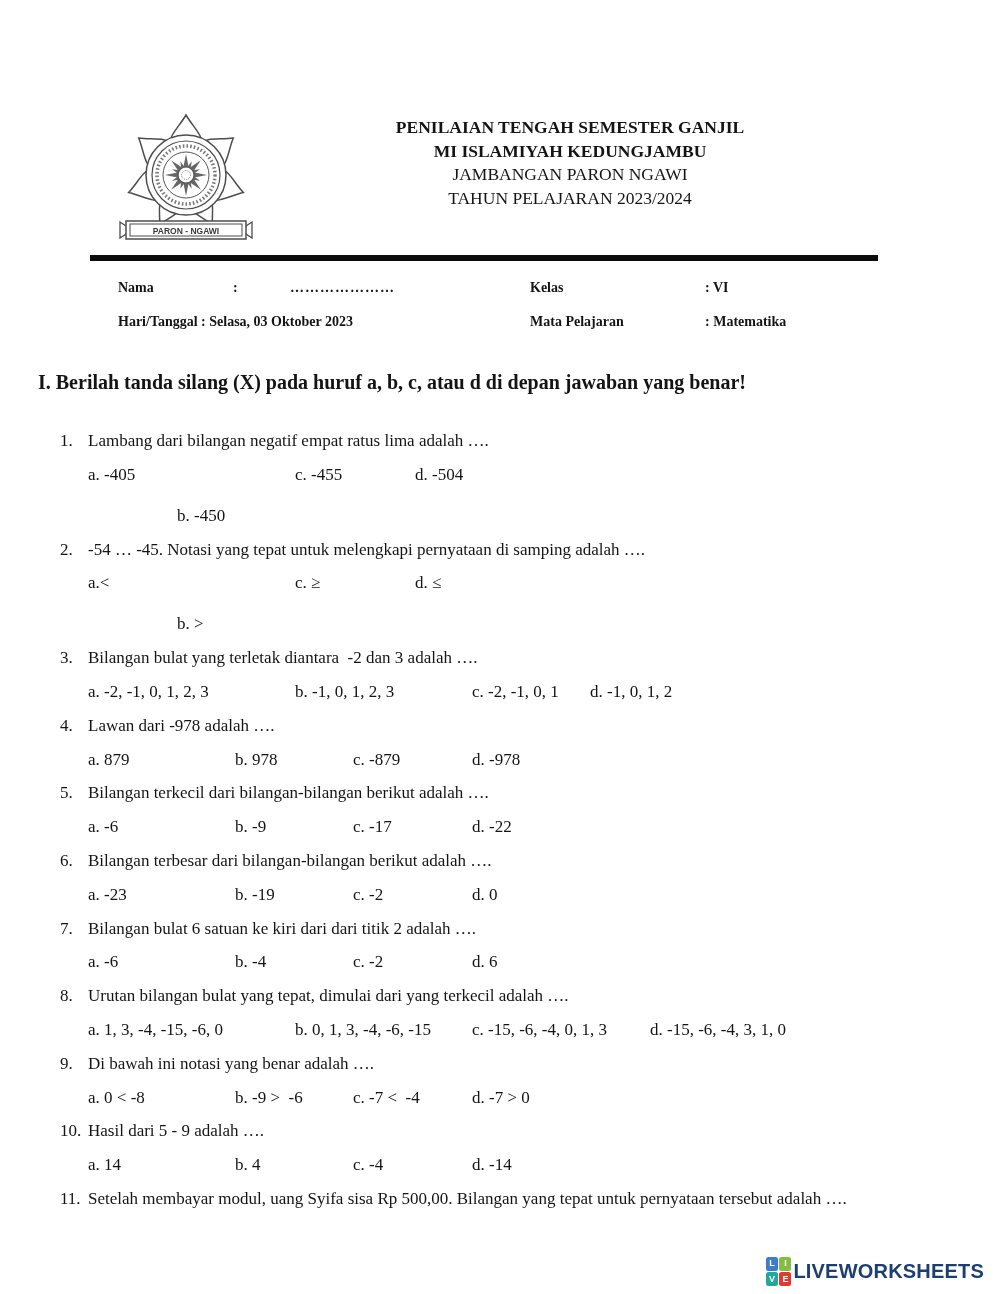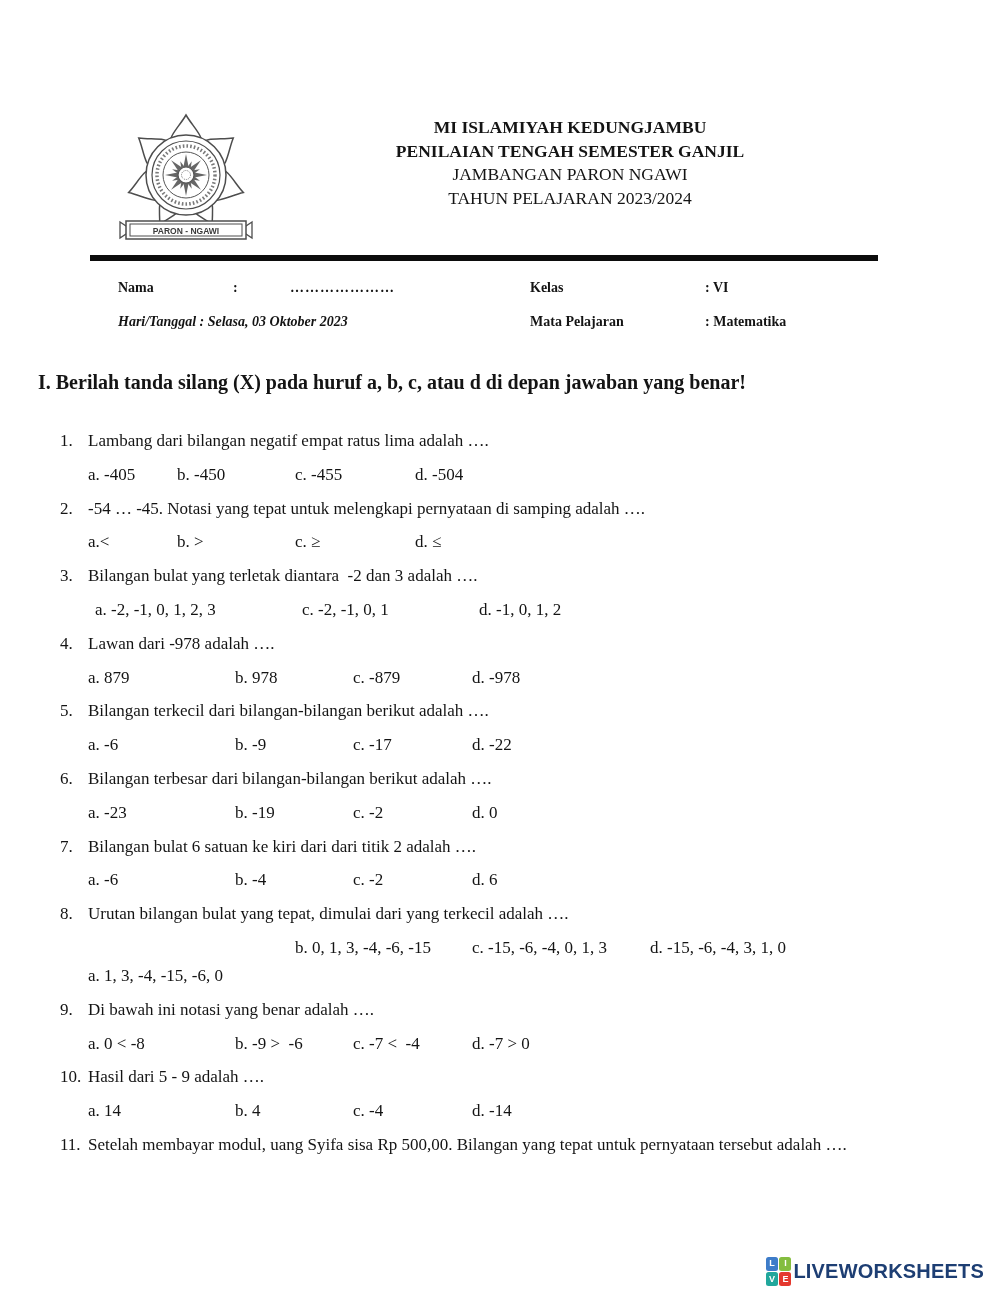--- a/index.html
+++ b/index.html
@@ -13,43 +13,43 @@
           font-size:17.5px;line-height:23.5px;}
   .titles .bold-line{font-weight:bold;}
   .rule{position:absolute;top:255px;left:90px;width:788px;height:6px;background:#0c0c0c;}
   
   .info{position:absolute;top:271px;left:118px;width:800px;font-weight:bold;
         font-size:14px;line-height:34px;}
   .info-row{display:flex;}
   .iw-label{flex:none;width:115px;}
   .iw-colon{flex:none;width:57px;}
   .iw-dots{flex:none;width:240px;letter-spacing:1px;}
-  .iw-datetime{flex:none;width:412px;white-space:pre;font-style:italic;}
+  .iw-datetime{flex:none;width:412px;white-space:pre;}
   .iw-right-label{flex:none;width:175px;}
   
   .instruction{position:absolute;top:371px;left:38px;font-weight:bold;font-size:20px;}
   
   .questions{position:absolute;top:424px;left:60px;width:885px;font-size:17px;
              line-height:33.8px;}
   .q-line{display:flex;align-items:flex-start;}
   .q-num{flex:none;width:28px;}
   .q-text{white-space:pre-wrap;text-align:right;}
   .q11 .q-text{max-width:795px;}
   .opts .opt{white-space:pre;flex:none;}
   .opts .opt:last-child{flex:none;width:auto;}
   .layout-a span:nth-child(2){width:89px;}
-  .layout-a span:nth-child(3){width:118px;}
+  .layout-a span:nth-child(3){width:118px;margin-top:41px;}
   .layout-a span:nth-child(4){width:120px;}
-  .layout-b span:nth-child(2){width:207px;margin-left:7px;}
+  .layout-b span:nth-child(2){width:207px;}
   .layout-b span:nth-child(3){width:177px;}
   .layout-b span:nth-child(4){width:118px;}
   .layout-c span:nth-child(2){width:147px;}
   .layout-c span:nth-child(3){width:118px;}
   .layout-c span:nth-child(4){width:119px;}
-  .layout-d span:nth-child(2){width:207px;margin-top:28px;}
+  .layout-d span:nth-child(2){width:207px;}
   .layout-d span:nth-child(3){width:177px;}
   .layout-d span:nth-child(4){width:178px;}
   
   .footer{position:absolute;right:16px;bottom:8px;display:flex;align-items:center;gap:2px;}
   .lw-grid{display:grid;grid-template-columns:12px 12px;grid-auto-rows:14px;gap:1.5px;}
   .lw-cell{display:flex;align-items:center;justify-content:center;border-radius:2.5px;
            color:#ffffff;font-family:"Liberation Sans",sans-serif;font-size:9px;
            font-weight:bold;line-height:1;}
   .lw-word{font-family:"Liberation Sans",sans-serif;font-weight:bold;font-size:20px;
            letter-spacing:0.2px;}
@@ -96,22 +96,22 @@
     <g stroke="#4d4d4d" fill="#ffffff">
       <polygon points="8,109 20,117 8,125" stroke-width="1.3"></polygon>
       <polygon points="140,109 128,117 140,125" stroke-width="1.3"></polygon>
       <rect x="14" y="108" width="120" height="18" stroke-width="1.5"></rect>
       <rect x="18" y="111" width="112" height="12" stroke-width="1"></rect>
     </g>
     <text x="74" y="121" text-anchor="middle" font-family="Liberation Sans, sans-serif" font-size="8.5" font-weight="bold" fill="#3a3a3a">PARON - NGAWI</text>
   </svg>
 
   <div class="titles">
+    <div class="bold-line">PENILAIAN TENGAH SEMESTER GANJIL</div>
     <div class="bold-line">MI ISLAMIYAH KEDUNGJAMBU</div>
-    <div class="bold-line">PENILAIAN TENGAH SEMESTER GANJIL</div>
     <div>JAMBANGAN PARON NGAWI</div>
     <div>TAHUN PELAJARAN 2023/2024</div>
   </div>
 
   <div class="rule"></div>
 
   <div class="info">
     <div class="info-row">
       <span class="iw-label">Nama</span>
       <span class="iw-colon">:</span>
@@ -159,20 +159,21 @@
     </div>
 
     <div>
       <div class="q-line">
         <span class="q-num">3.</span>
         <span class="q-text">Bilangan bulat yang terletak diantara  -2 dan 3 adalah ….</span>
       </div>
       <div class="q-line opts layout-b">
         <span class="q-num"></span>
         <span class="opt">a. -2, -1, 0, 1, 2, 3</span>
+        <span class="opt">b. -1, 0, 1, 2, 3</span>
         <span class="opt">c. -2, -1, 0, 1</span>
         <span class="opt">d. -1, 0, 1, 2</span>
       </div>
     </div>
 
     <div>
       <div class="q-line">
         <span class="q-num">4.</span>
         <span class="q-text">Lawan dari -978 adalah ….</span>
       </div>

